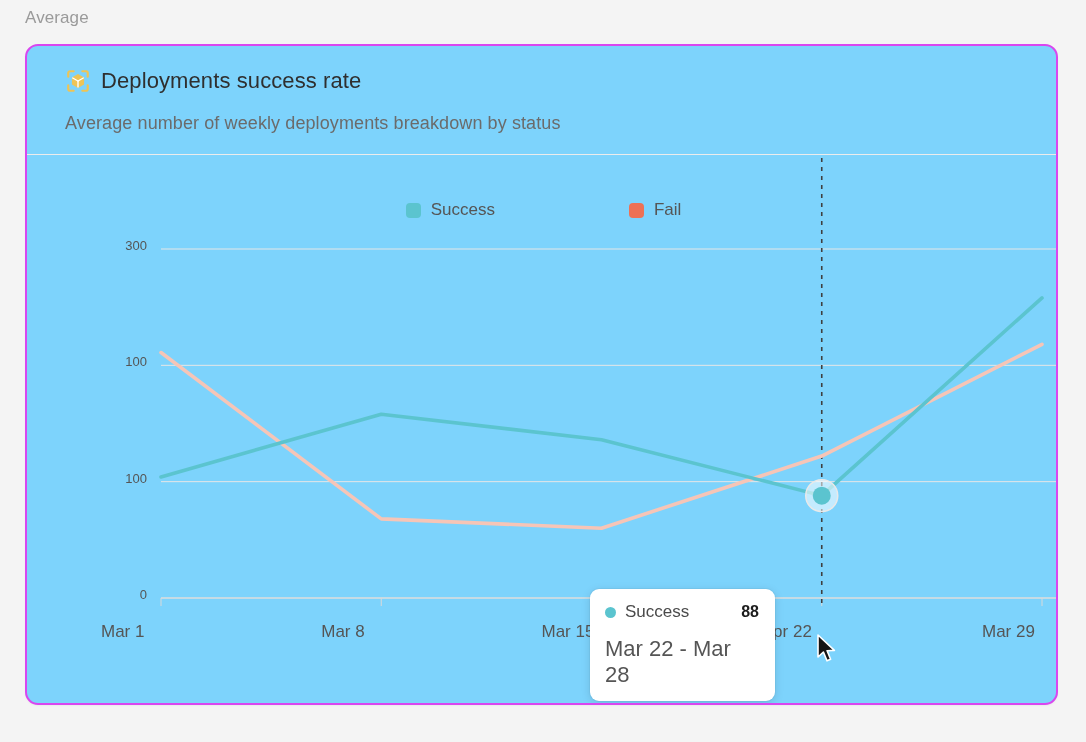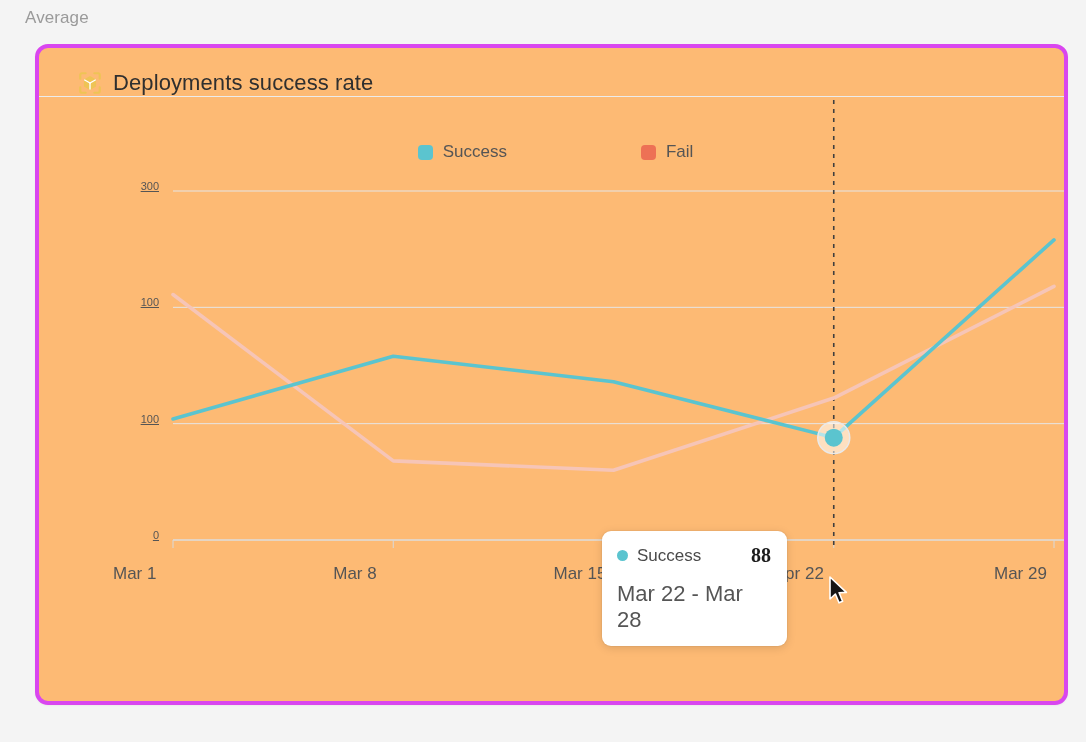--- a/index.html
+++ b/index.html
@@ -15,25 +15,25 @@
   .widget-label {
     position: absolute;
     left: 25px; top: 8px;
     font-size: 17px;
     color: #9a9a9a;
     letter-spacing: .1px;
   }
 
   .card {
     position: absolute;
-    left: 35px; top: 44px;
+    left: 25px; top: 44px;
     width: 1033px; height: 661px;
-    background: #fdba74;
+    background: #7dd3fc;
     border-radius: 13px;
-    border: 4px solid #d946ef;
+    border: 2px solid #d946ef;
     box-shadow: 0 1px 2px rgba(0,0,0,.04);
     overflow: hidden;
   }
 
   .card-header { padding: 22px 38px 0 38px; }
 
   .title-row { display: flex; align-items: center; gap: 10px; }
   .cube-icon { width: 26px; height: 26px; flex: 0 0 26px; display:block; }
   .card-title {
     font-size: 22px;
@@ -66,24 +66,23 @@
   .legend-swatch { width: 15px; height: 15px; border-radius: 4px; display:block; }
   .legend-text { font-size: 17px; color: #555; }
 
   
   .plot { position: absolute; left: 0; top: 0; width: 1033px; height: 487px; }
   svg.plot-svg { position:absolute; left:0; top:0; width: 1033px; height: 487px; display:block; }
 
   .ytick {
     position: absolute;
     text-align: right;
-    font-size: 11px;
+    font-size: 13px;
     color: #555;
     width: 70px;
-    text-decoration: underline;
   }
   .xtick {
     position: absolute;
     text-align: left;
     font-size: 17px;
     color: #555;
     width: 120px;
   }
 
   
@@ -93,21 +92,21 @@
     width: 185px;
     background: #fff;
     border-radius: 9px;
     box-shadow: 0 2px 10px rgba(0,0,0,.13), 0 0 0 1px rgba(0,0,0,.03);
     padding: 13px 16px 13px 15px;
     z-index: 6;
   }
   .tt-row1 { display: flex; align-items: center; }
   .tt-dot { width: 11px; height: 11px; border-radius: 50%; display:block; margin-right: 9px; }
   .tt-name { font-size: 17px; color: #4a4a4a; }
-  .tt-value { font-size: 20px; color: #1d1d1d; font-weight: bold; margin-left: auto; font-family: Liberation Serif, serif; }
+  .tt-value { font-size: 16px; color: #1d1d1d; font-weight: bold; margin-left: auto; }
   .tt-range { margin-top: 14px; font-size: 22px; color: #555; }
 
   .cursor { position: absolute; left: 789px; top: 479px; width: 22px; height: 30px; z-index: 8; }
 </style>
 </head>
 <body>
 
 <div id="root">
 
   <div class="widget-label">Average</div>
@@ -127,20 +126,21 @@
             <path d="M12 5.6 L17.6 8.8 V15.2 L12 18.4 L6.4 15.2 V8.8 Z" fill="#eec455"></path>
             <g stroke="#ffffff" stroke-width="1.25" stroke-linecap="round" fill="none">
               <path d="M12 12 L12 17.6"></path>
               <path d="M12 12 L7.1 9.2"></path>
               <path d="M12 12 L16.9 9.2"></path>
             </g>
           </svg>
         </span>
         <span class="card-title">Deployments success rate</span>
       </div>
+      <div class="card-subtitle">Average number of weekly deployments breakdown by status</div>
     </div>
 
     <div class="divider"></div>
 
     <div class="chart-body">
 
       <div class="legend">
         <div class="legend-item">
           <span class="legend-swatch" id="sw0" style="background: rgb(91, 196, 207);"></span>
           <span class="legend-text">Success</span>

